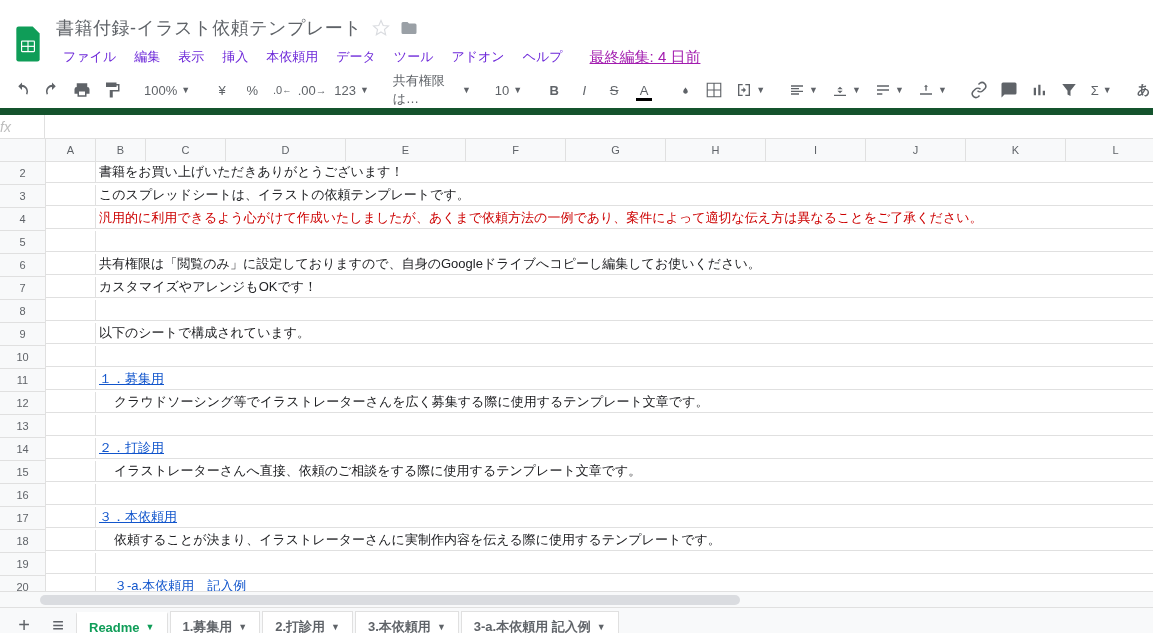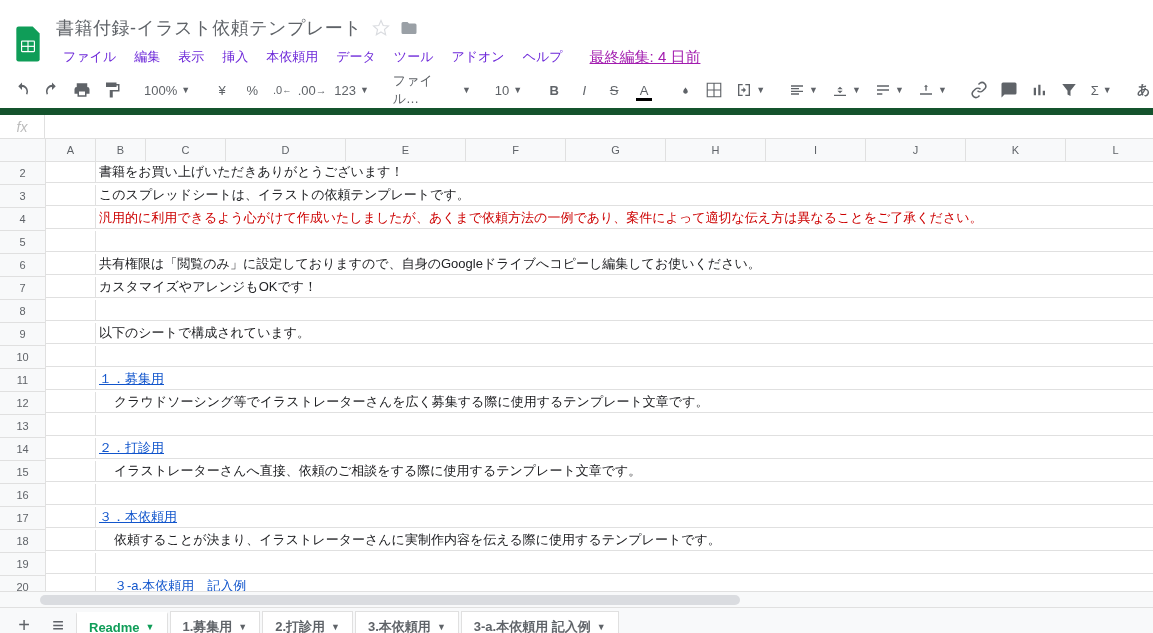--- a/index.html
+++ b/index.html
@@ -22,21 +22,21 @@
 .tbtn { min-width:28px; height:28px; display:flex; align-items:center; justify-content:center; cursor:pointer; border-radius:3px; color:#5f6368; font-size:13px; }
 .tbtn svg { width:18px; height:18px; fill:#5f6368; }
 .tsep { width:1px; height:20px; background:#e0e0e0; margin:0 4px; }
 .tdropdown { display:flex; align-items:center; padding:0 6px; height:28px; cursor:pointer; color:#5f6368; font-size:13px; gap:4px; }
 .tdropdown .caret { font-size:9px; }
 .font-color { position:relative; }
 .font-color::after { content:""; position:absolute; bottom:3px; left:6px; right:6px; height:3px; background:#000; }
 
 
 .formula-bar { display:flex; align-items:center; border-bottom:1px solid #e0e0e0; height:24px; }
-.fx { width:45px; text-align:center; font-style:italic; color:#bdbdbd; font-size:14px; border-right:1px solid #e0e0e0; height:100%; line-height:24px; }
+.fx { width:45px; text-align:left; font-style:italic; color:#bdbdbd; font-size:14px; border-right:1px solid #e0e0e0; height:100%; line-height:24px; }
 .formula-input { flex:1; padding:0 8px; height:100%; border:none; outline:none; font-size:13px; }
 
 
 .grid-wrap { position:relative; height:452px; overflow:hidden; }
 .grid { display:grid; grid-template-columns:46px 50px 50px 80px 120px 120px 100px 100px 100px 100px 100px 100px 100px; }
 .colhead,.rowhead { background:#f8f9fa; border-right:1px solid #e0e0e0; border-bottom:1px solid #e0e0e0; display:flex; align-items:center; justify-content:center; font-size:11px; color:#5f6368; height:23px; }
 .corner { background:#f8f9fa; border-right:1px solid #e0e0e0; border-bottom:1px solid #e0e0e0; height:23px; }
 .cell { border-right:1px solid #e0e0e0; border-bottom:1px solid #e0e0e0; height:21px; padding:2px 3px; font-size:13px; white-space:nowrap; overflow:visible; display:flex; align-items:center; }
 .row-content { grid-column:3 / -1; position:relative; }
 .link-text { color:#1155cc; text-decoration:underline; }
@@ -123,21 +123,21 @@
   <div class="tbtn">¥</div>
   <div class="tbtn">%</div>
   <div class="tbtn" style="font-size:11px">.0<sub>←</sub></div>
   <div class="tbtn" style="font-size:13px">.00<sub>→</sub></div>
   <div class="tdropdown">
       <span>123</span>
       <span class="caret">▼</span>
     </div>
   <div class="tsep"></div>
   <div class="tdropdown" style="min-width:90px">
-      <span>ファイル…</span>
+      <span>共有権限は…</span>
       <span class="caret">▼</span>
     </div>
   <div class="tsep"></div>
   <div class="tdropdown">
       <span>10</span>
       <span class="caret">▼</span>
     </div>
   <div class="tsep"></div>
   <div class="tbtn" style="font-weight:bold">B</div>
   <div class="tbtn" style="font-style:italic">I</div>

